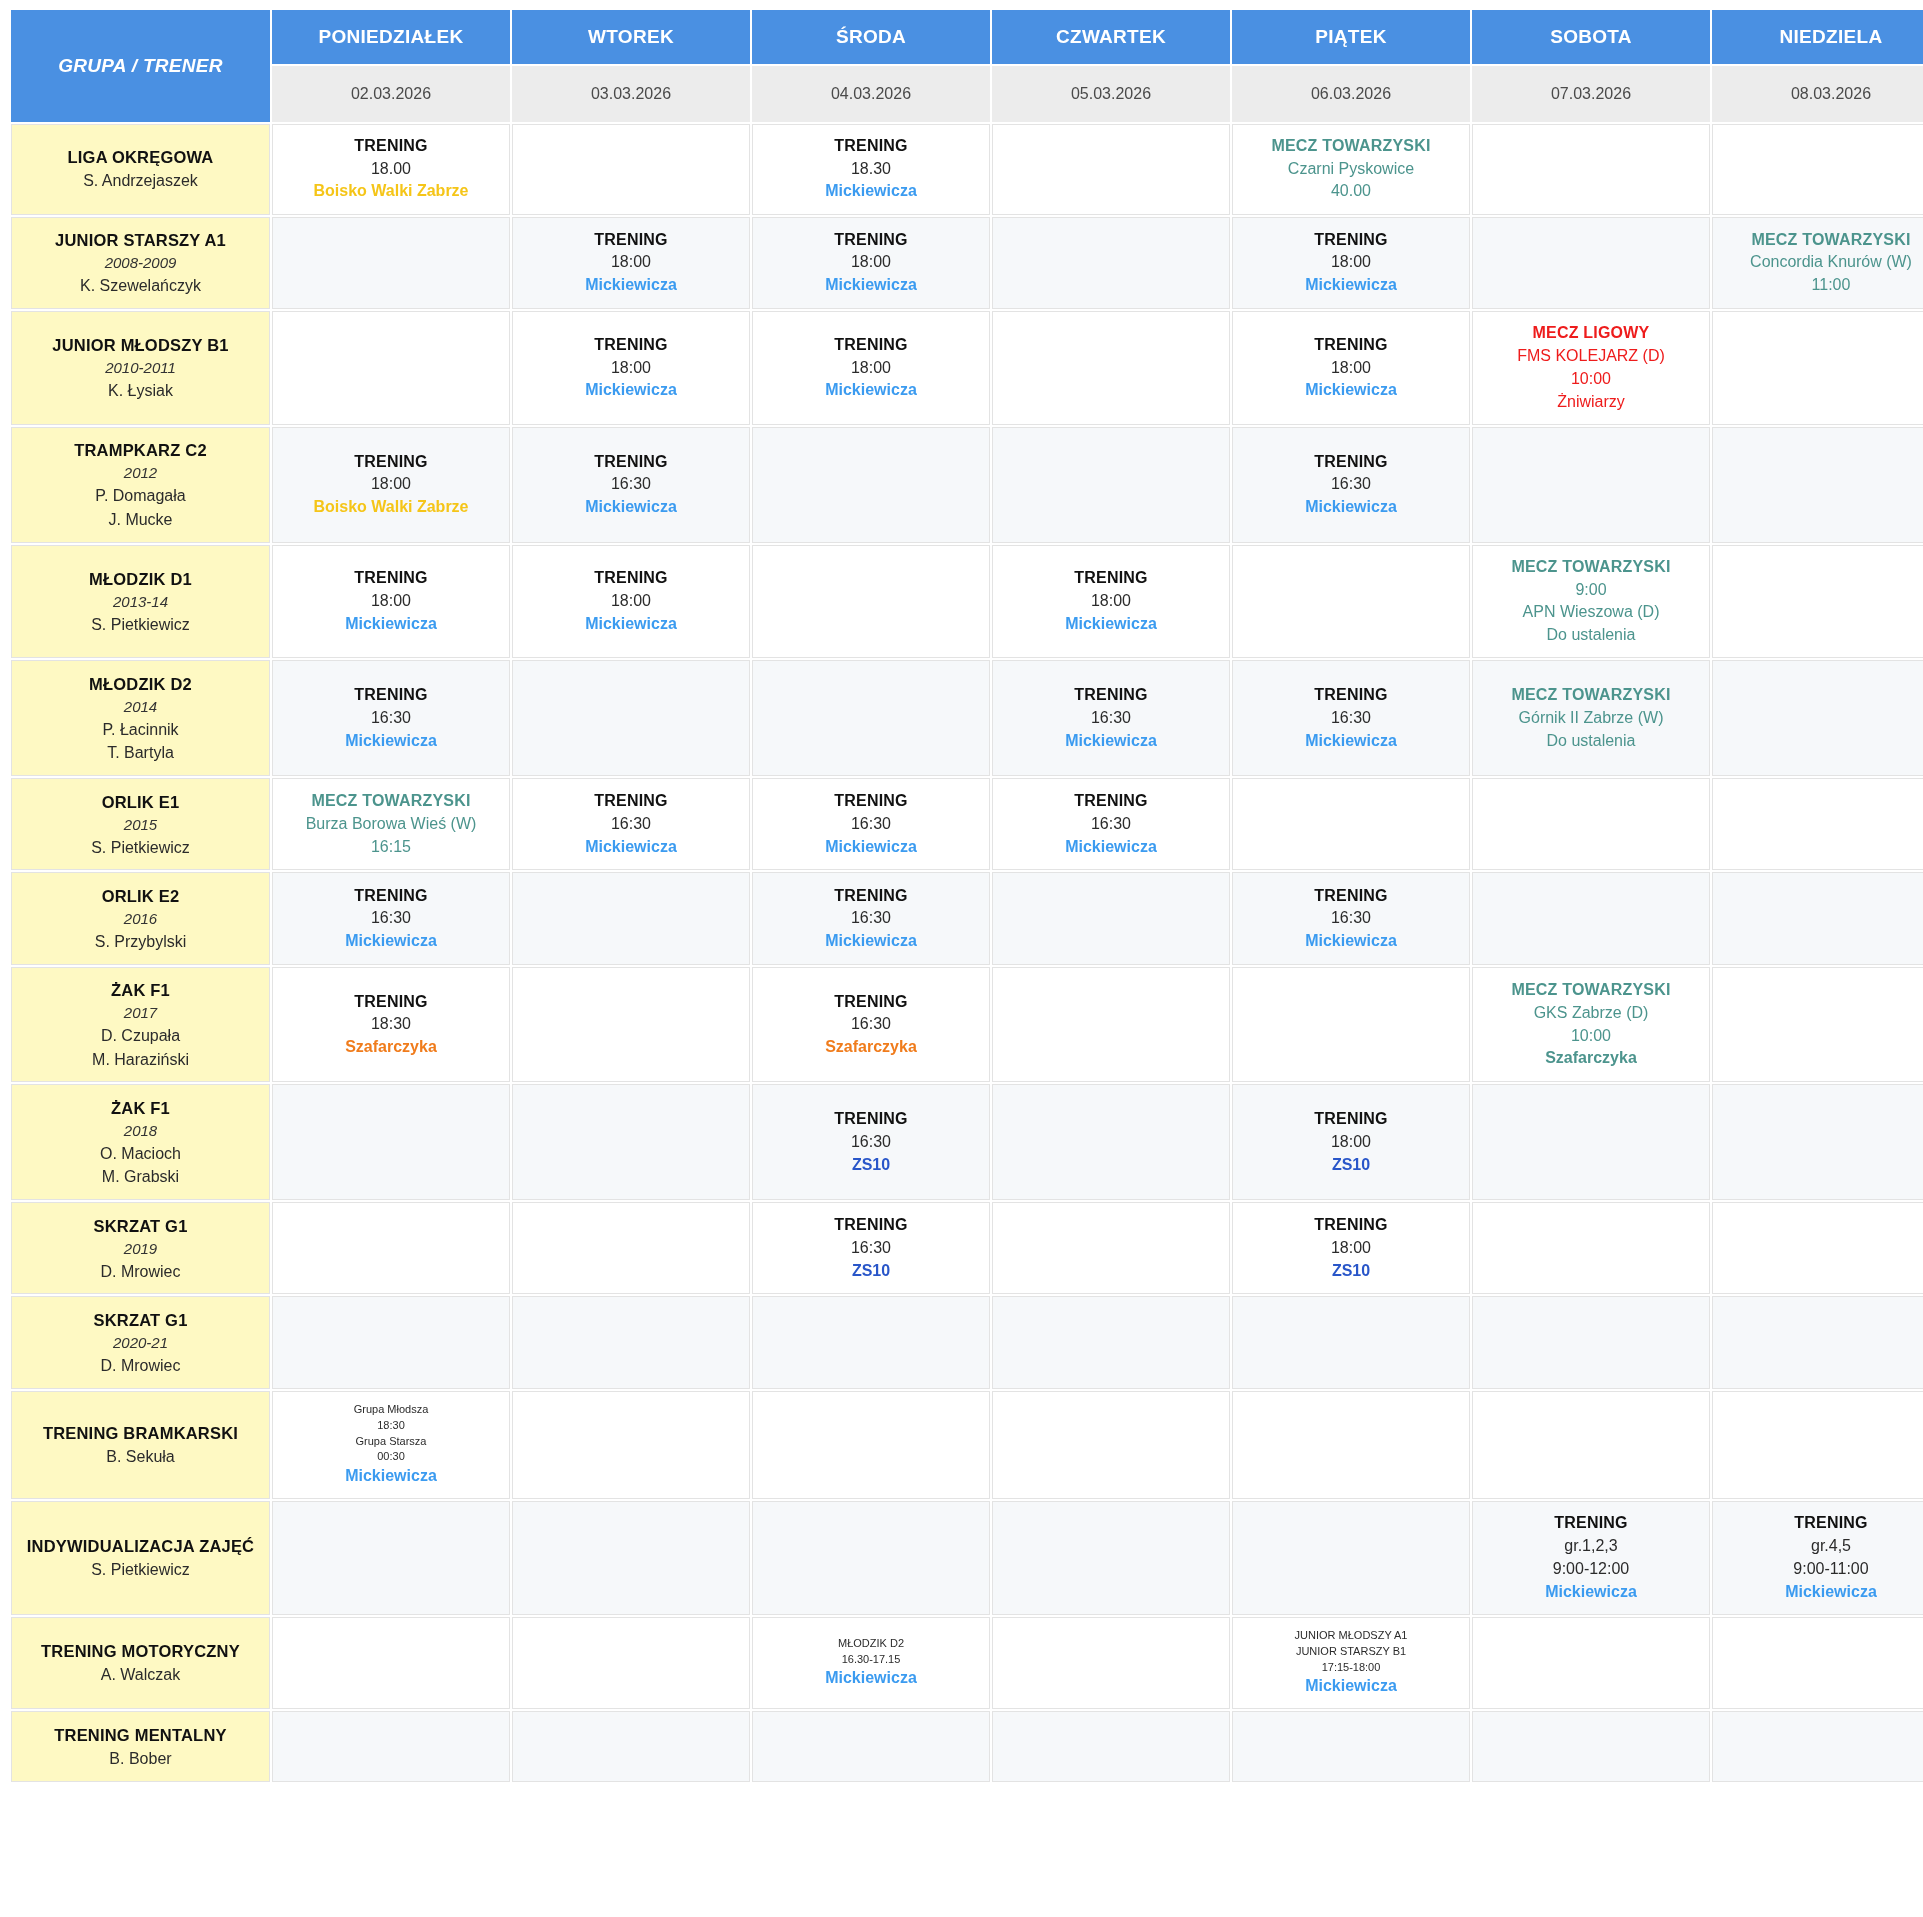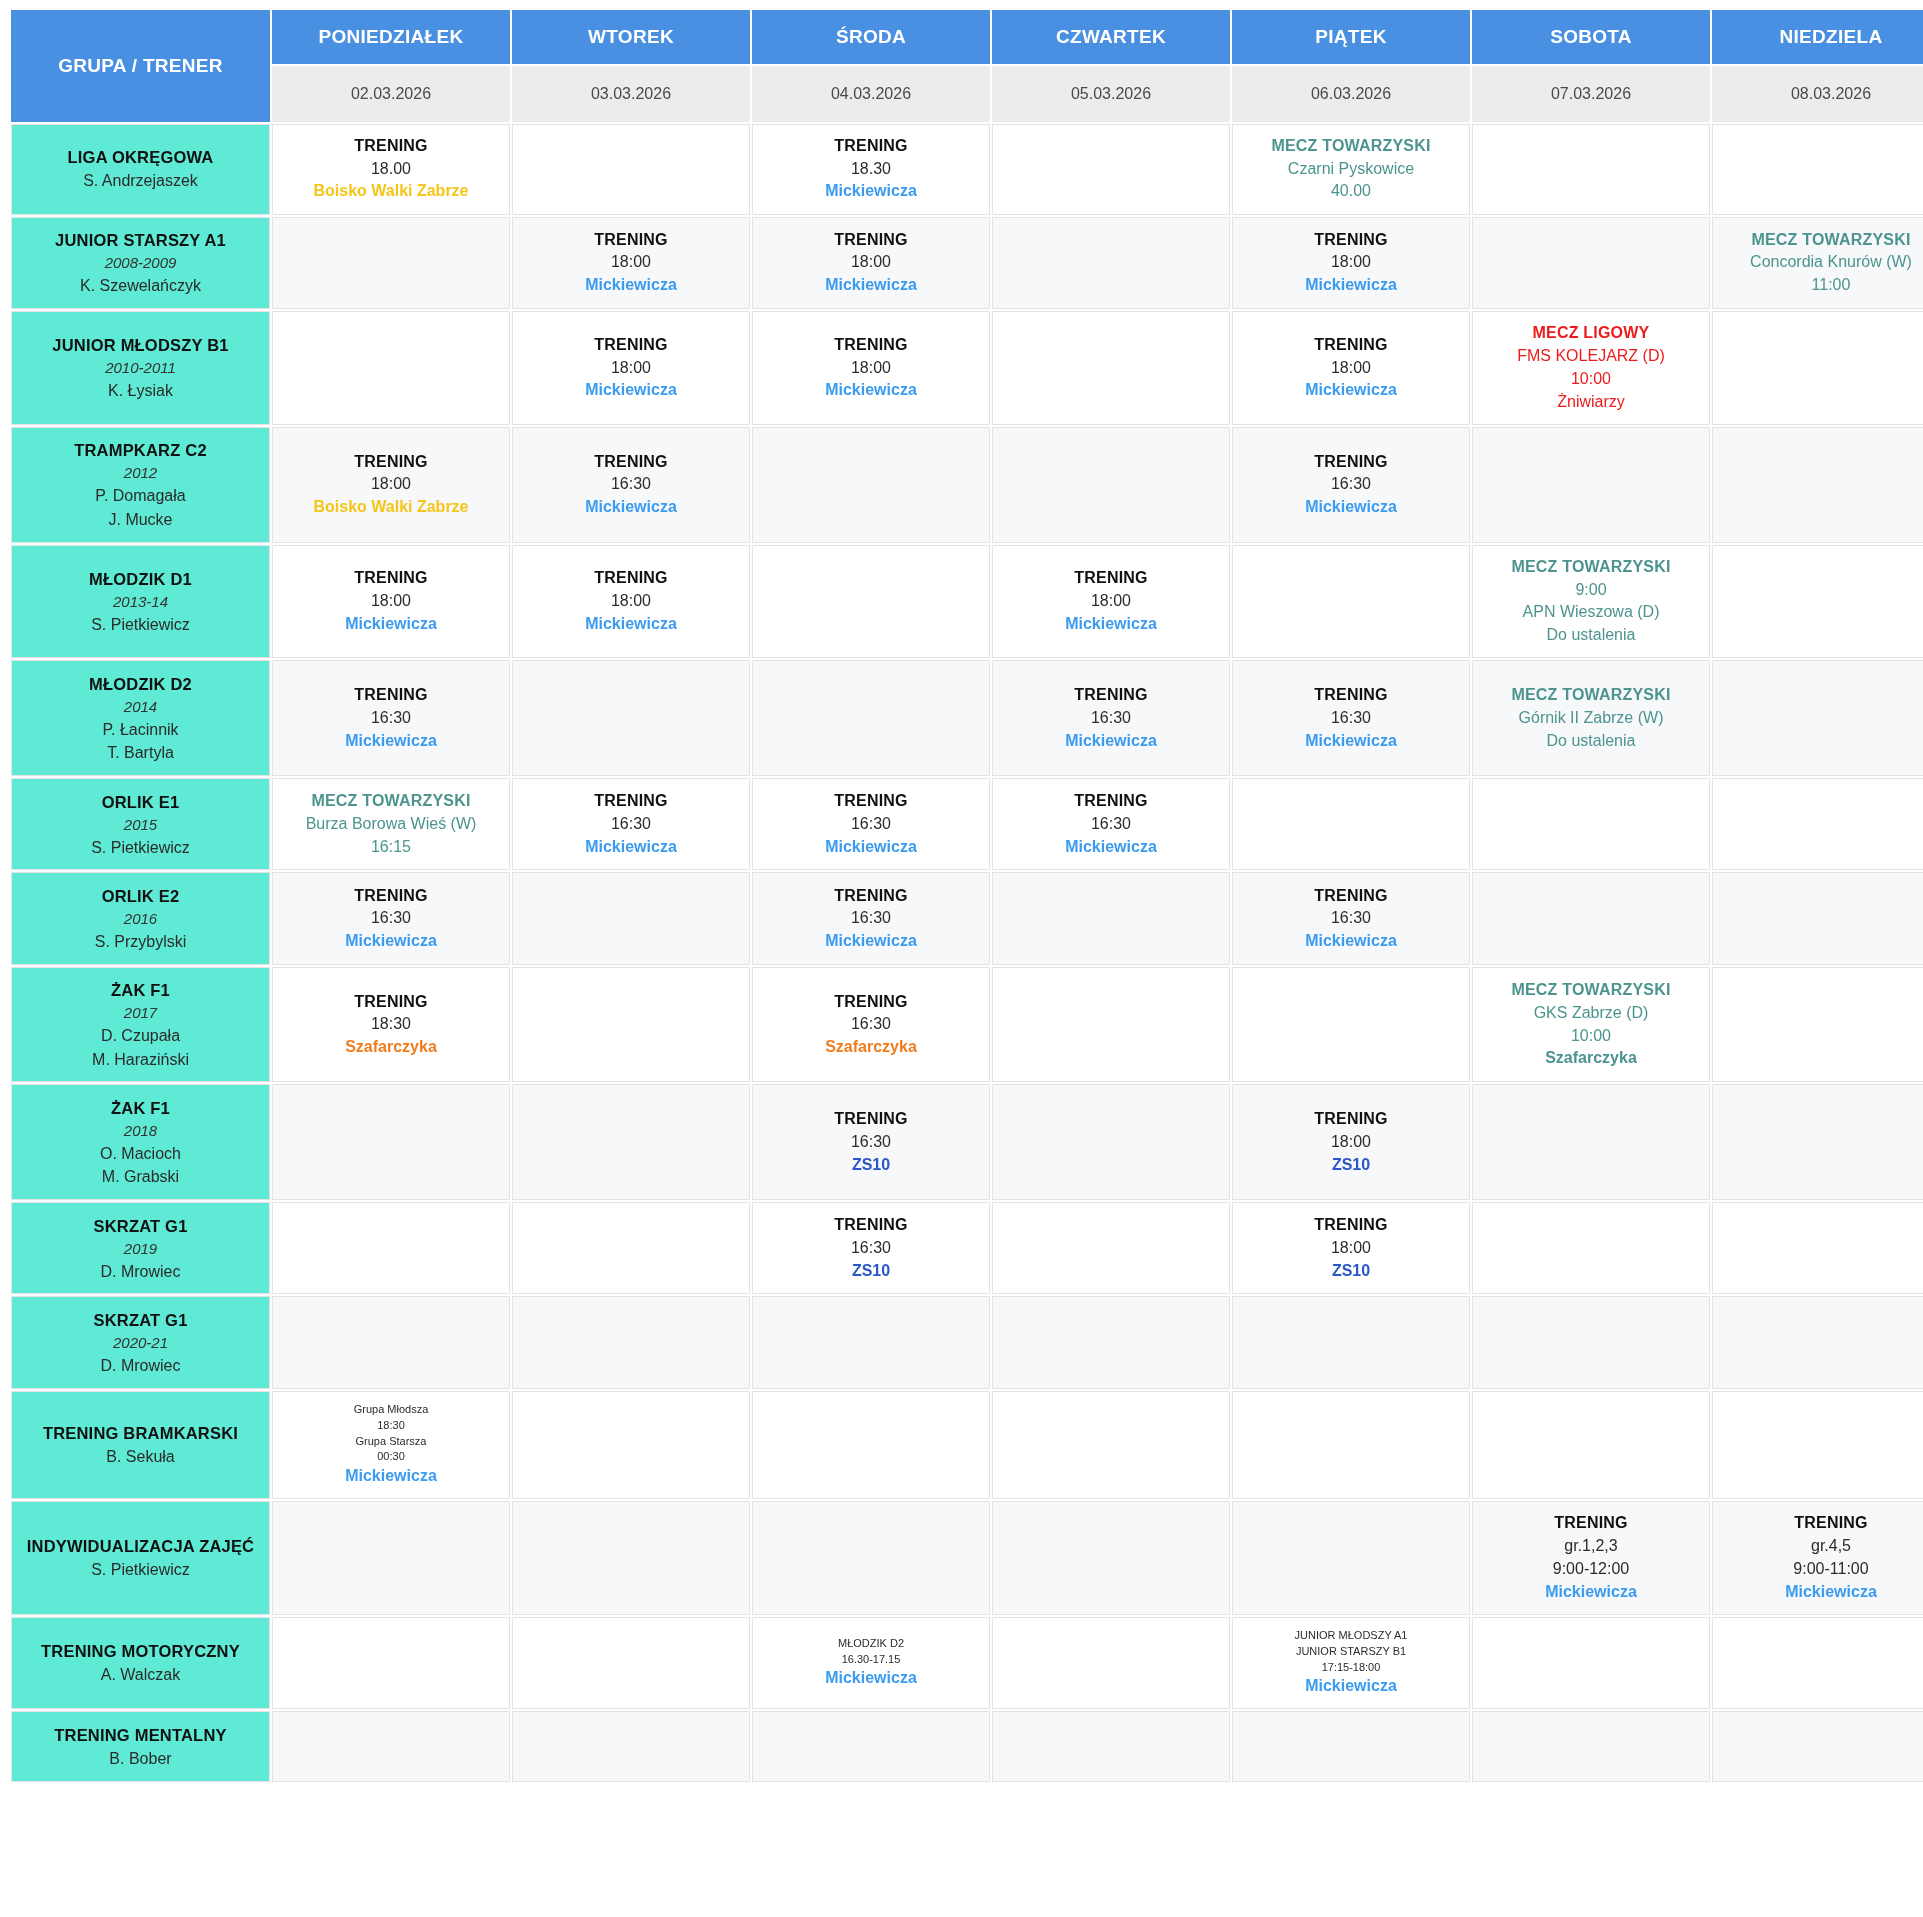--- a/index.html
+++ b/index.html
@@ -31,20 +31,21 @@
   th.hdr-group {
     background: #4a90e2;
     color: #ffffff;
     font-size: 19px;
     font-weight: 700;
     letter-spacing: 0.3px;
     text-align: center;
     vertical-align: middle;
     padding: 10px 3px;
     border: none;
+    font-style: italic;
   }
   th.hdr-day {
     background: #4a90e2;
     color: #ffffff;
     font-size: 19px;
     font-weight: 700;
     letter-spacing: 0.3px;
     text-align: center;
     padding: 10.5px 3px 10.5px 3px;
     height: 54px;
@@ -56,21 +57,21 @@
     font-size: 16px;
     font-weight: 400;
     text-align: center;
     padding: 9.8px 3px;
     height: 56px;
     border: none;
   }
 
   
   td.group-cell {
-    background: #5eead4;
+    background: #fef9c3;
     border: 0.8px solid #e3e3e3;
     text-align: center;
     vertical-align: middle;
     padding: 10.5px 6px;
     line-height: 1.46;
   }
   td.day-cell {
     border: 0.8px solid #e3e3e3;
     text-align: center;
     vertical-align: middle;

